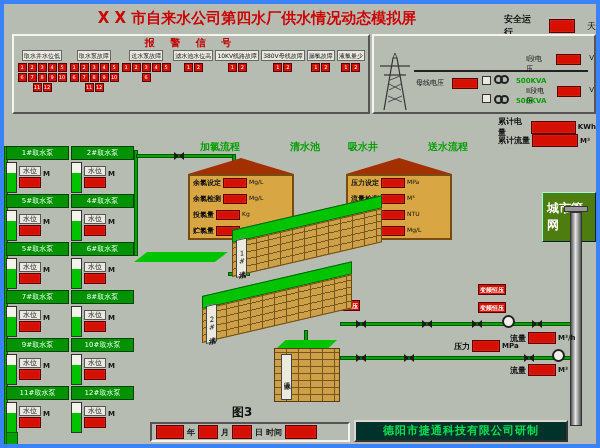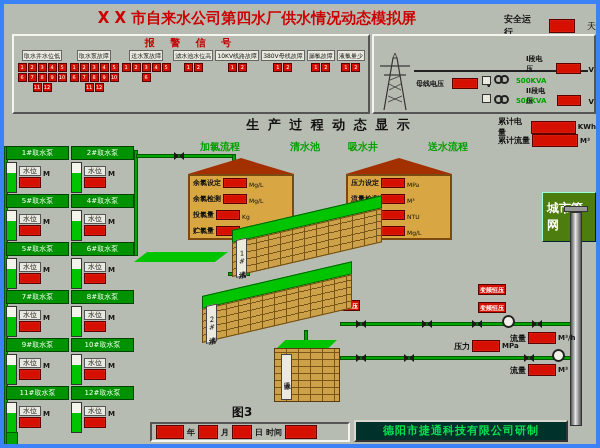--- a/index.html
+++ b/index.html
@@ -24,33 +24,33 @@
   .pbody{display:flex;align-items:flex-start;gap:2px;padding-top:2px}
   .gauge{position:relative;width:9px;height:29px;background:#f4f4ec;border:1px solid #333}
   .gfill{position:absolute;bottom:0;left:0;width:100%;height:65%;background:#00c400}
   .wl{display:flex;flex-direction:column;gap:1px;padding-top:4px}
   .wl-label{background:#e9e9e0;border:1px solid #555;font-size:7px;line-height:8px;padding:0 2px;text-align:center}
   .wl-val{width:20px;height:9px}
   .wl-unit{font-size:7px;font-weight:bold;padding-top:8px}
   .house{position:absolute;width:106px;height:82px}
   .roof{width:0;height:0;border-left:53px solid transparent;border-right:53px solid transparent;border-bottom:16px solid #a33000;margin:0 auto}
   .hbody{position:absolute;top:16px;left:0;right:0;bottom:0;background:#d8a743;border:2px solid #7a4a10;padding:2px 3px;display:flex;flex-direction:column;justify-content:space-between;box-sizing:border-box}
-  .hrow{display:flex;align-items:flex-end;gap:2px;font-size:7px;font-weight:bold}
+  .hrow{display:flex;align-items:flex-start;gap:2px;font-size:7px;font-weight:bold}
   .hv{width:22px;height:8px}
   .hu{font-size:6px;font-weight:normal}
   .brick{background-color:#cda04a;background-image:repeating-linear-gradient(0deg,rgba(0,0,0,0) 0 6px,#7a5518 6px 7px),repeating-linear-gradient(90deg,rgba(0,0,0,0) 0 11px,#7a5518 11px 12px)}
   .gtop{background:#00c400;border:1px solid #006000;box-sizing:border-box}
   .para{clip-path:polygon(14% 0,100% 0,86% 100%,0 100%);border:none}
   .vlab{writing-mode:vertical-rl;text-orientation:upright;background:#eceade;border:1px solid #444;font-size:7px;line-height:9px;padding:1px 0;text-align:center}
   .pc{position:absolute;width:13px;height:13px;border-radius:50%;background:#f0f0e8;border:2px solid #222;box-sizing:border-box}
   .vfd{position:absolute;width:26px;background:#d51000;border:1px solid #5a0000;color:#fff;font-size:6px;line-height:7px;text-align:center;padding:1px 0;font-weight:bold}
   .mrow{position:absolute;display:flex;align-items:center;gap:2px;font-weight:bold;font-size:8px}
   .mv{width:26px;height:10px}
   .mu{font-size:7px}
-  .prow{position:absolute;display:flex;align-items:flex-end;gap:8px;font-size:7px;font-weight:bold}
+  .prow{position:absolute;display:flex;align-items:flex-start;gap:8px;font-size:7px;font-weight:normal}
   .pv{width:24px;height:9px}
   .xc{width:9px;height:9px;border:2px solid #222;border-radius:50%;box-sizing:border-box}
   .kva{position:absolute;color:#00a000;font-size:7px;font-weight:bold}
   .sw{position:absolute;width:7px;height:7px;background:#e9e9e0;border:1px solid #333}
   .flabel{position:absolute;color:#00a000;font-size:10px;font-weight:bold}
   .trow{position:absolute;display:flex;align-items:center;gap:2px;font-size:8px;font-weight:bold}
   .tv{width:44px;height:11px}
   .tu{font-size:7px}
   #datepanel{position:absolute;left:146px;top:418px;width:200px;height:20px;border:2px solid;border-color:#555 #f4f4f0 #f4f4f0 #555;display:flex;align-items:center;gap:3px;padding:0 4px;box-sizing:border-box}
   .dl{font-size:8px;font-weight:bold}
@@ -195,21 +195,20 @@
     <span>累计电量</span>
     <span class="rd tv"></span>
     <span class="tu">KWh</span>
   </div>
   <div class="trow" style="left:494px;top:130px">
     <span>累计流量</span>
     <span class="rd tv"></span>
     <span class="tu">M³</span>
   </div>
 
-  <div class="abs" style="left:160px;top:112px;width:330px;text-align:center;font-size:13px;font-weight:bold;letter-spacing:2px">生 产 过 程 动 态 显 示</div>
   <div class="flabel" style="left:196px;top:136px">加氯流程</div>
   <div class="flabel" style="left:286px;top:136px">清水池</div>
   <div class="flabel" style="left:344px;top:136px">吸水井</div>
   <div class="flabel" style="left:424px;top:136px">送水流程</div>
 
   <div class="pipe" style="left:0;top:142px;width:4px;height:300px"></div>
   <div class="pipe" style="left:130px;top:146px;width:4px;height:106px"></div>
   <div class="pipe" style="left:132px;top:150px;width:100px;height:4px"></div>
   <div class="pipe" style="left:228px;top:150px;width:4px;height:80px"></div>
   <div class="pipe" style="left:224px;top:268px;width:22px;height:4px"></div>

